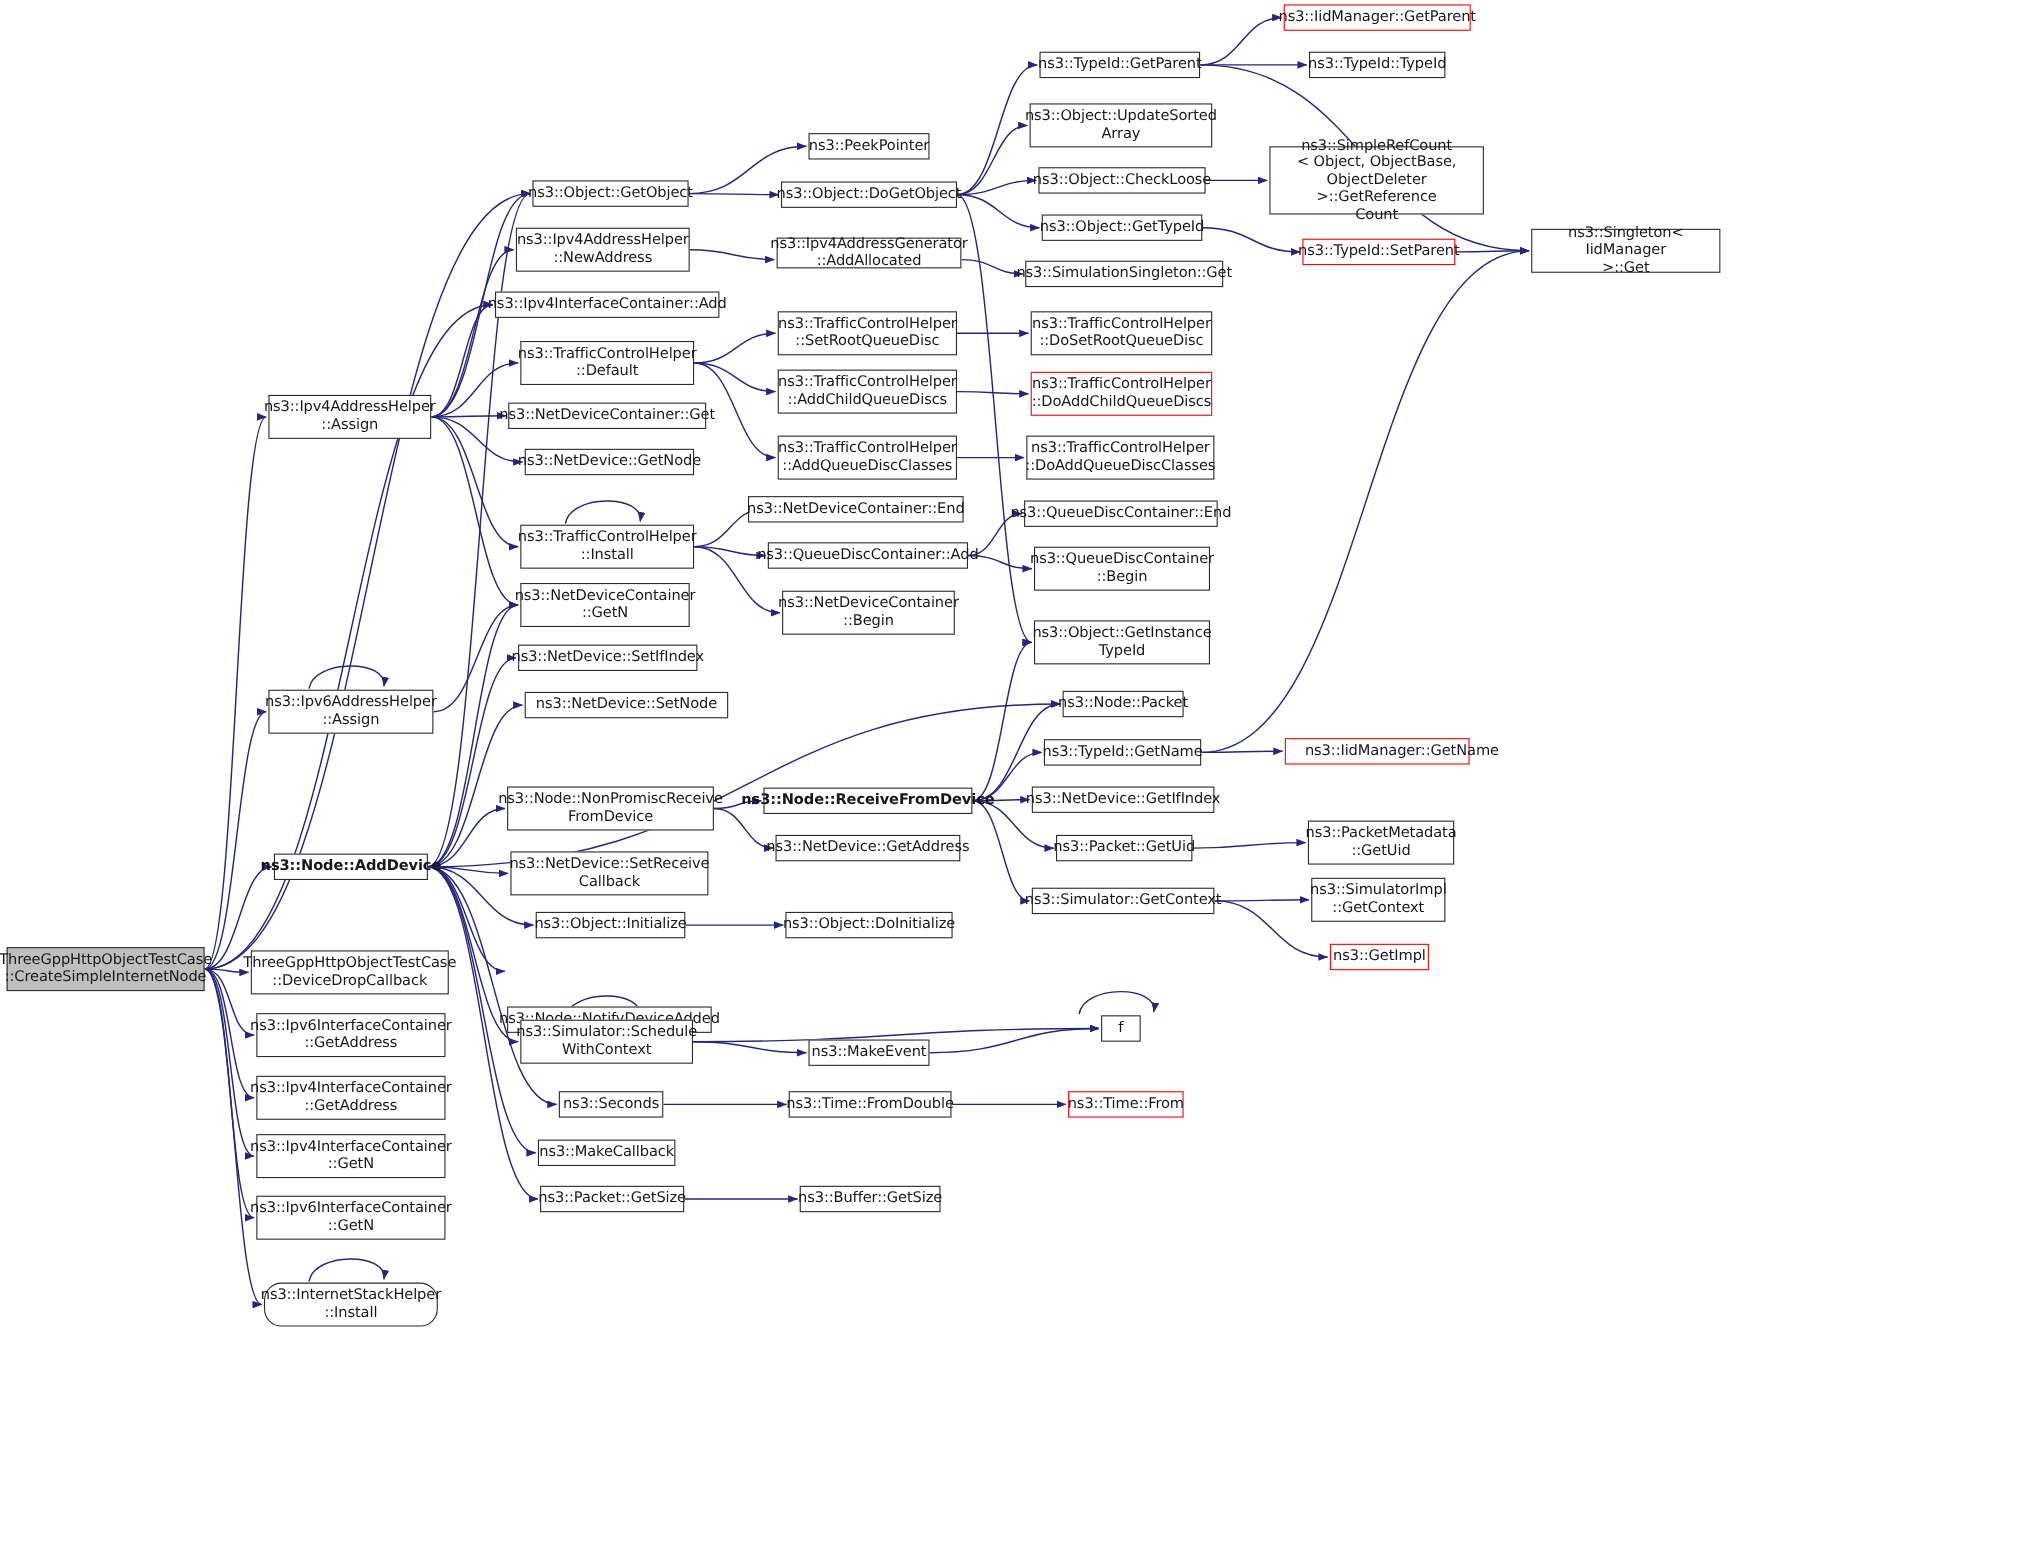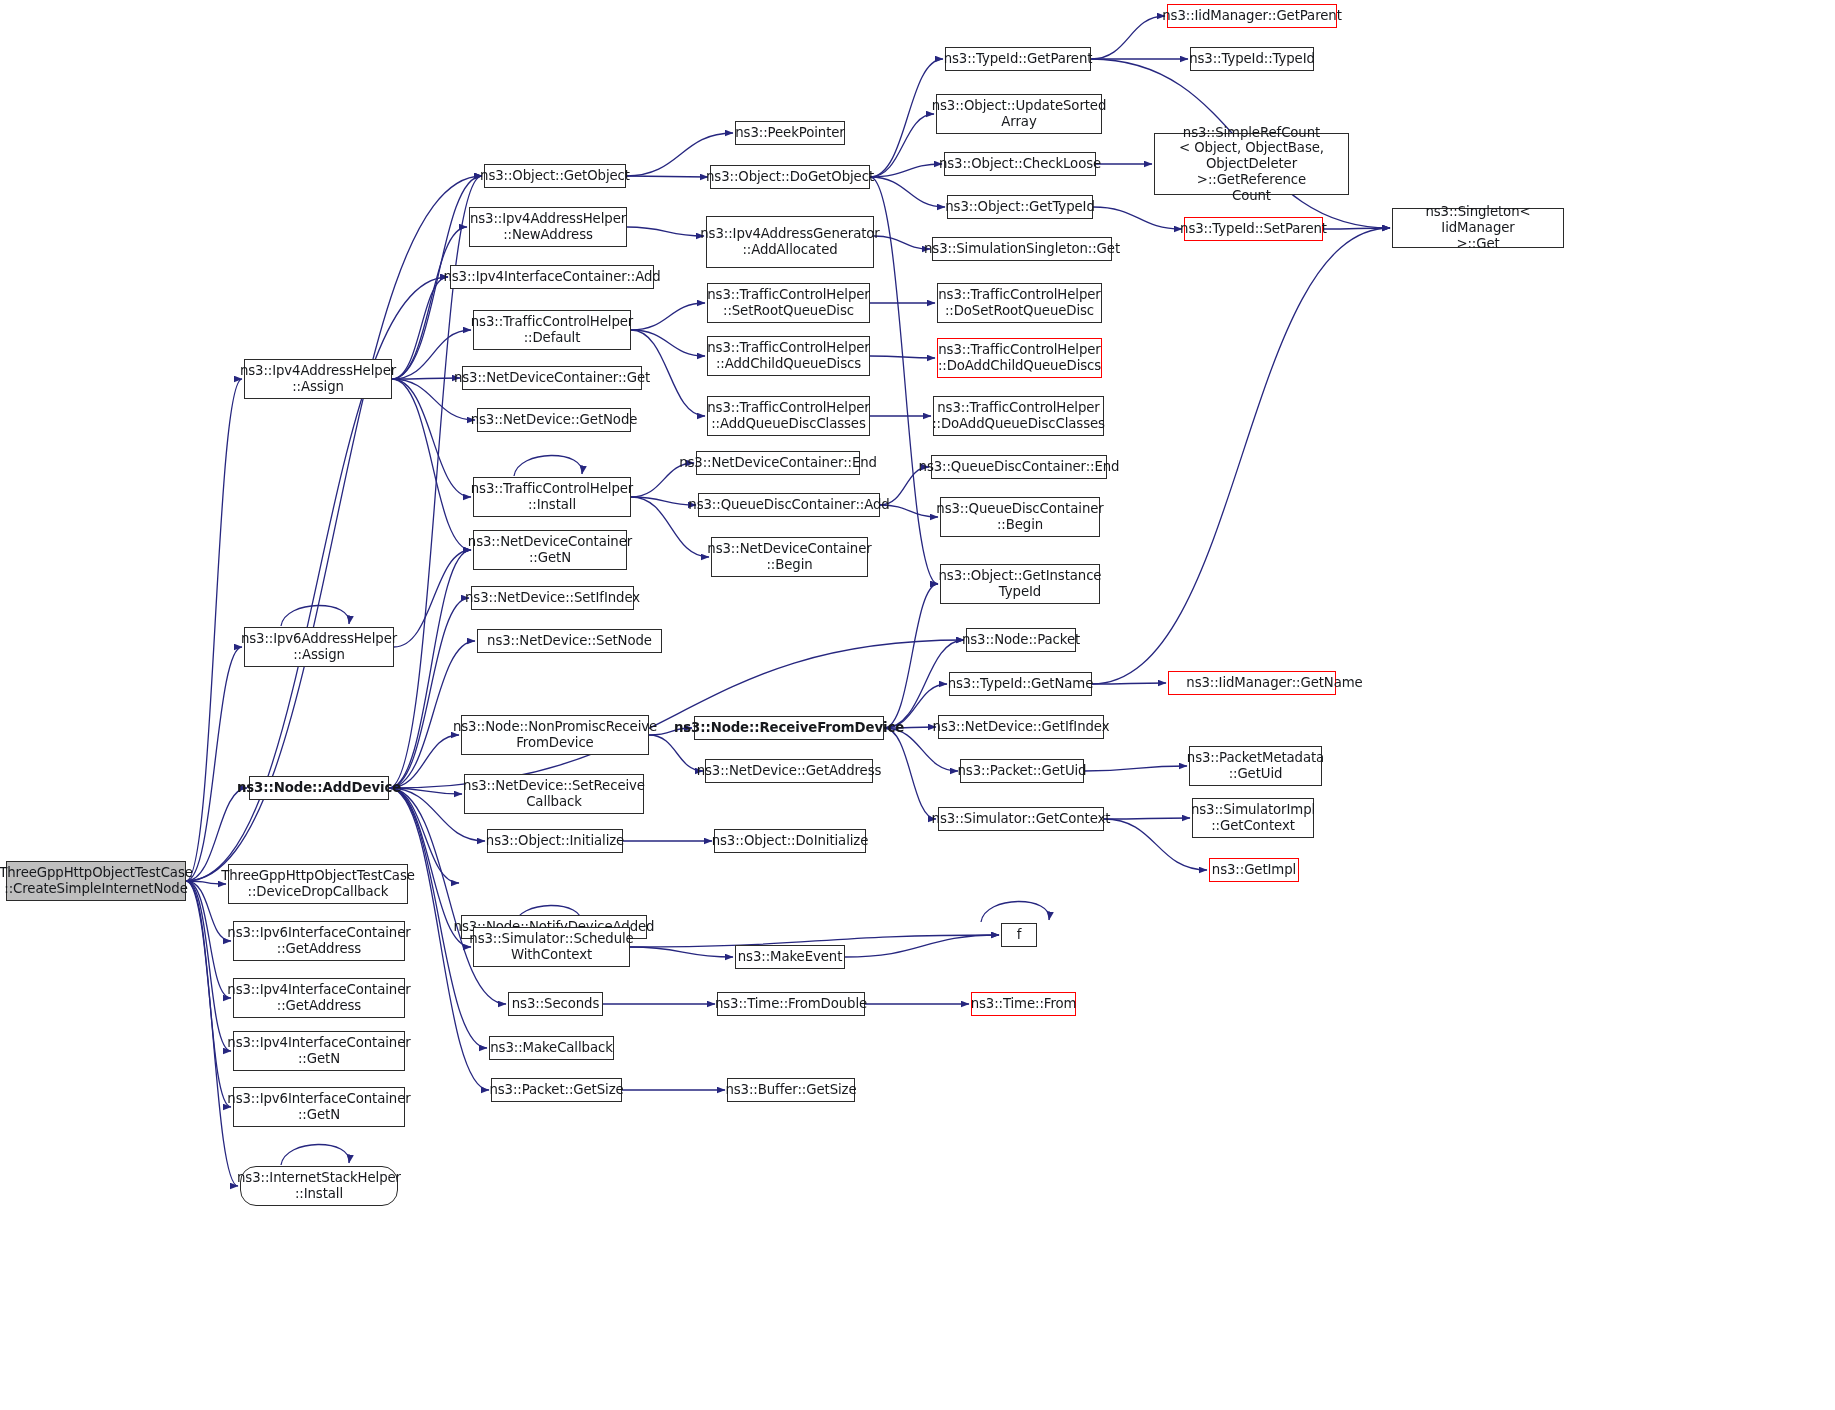--- a/index.html
+++ b/index.html
@@ -185,29 +185,29 @@
 Callback</div>
       <div class="node" style="left: 487px; top: 829px; width: 136px; height: 24px;">ns3::Object::Initialize</div>
       <div class="node" style="left: 461px; top: 915px; width: 186px; height: 24px;">ns3::Node::NotifyDeviceAdded</div>
       <div class="node" style="left: 473px; top: 927px; width: 157px; height: 40px;">ns3::Simulator::Schedule
 WithContext</div>
       <div class="node" style="left: 508px; top: 992px; width: 95px; height: 24px;">ns3::Seconds</div>
       <div class="node" style="left: 489px; top: 1036px; width: 125px; height: 24px;">ns3::MakeCallback</div>
       <div class="node" style="left: 491px; top: 1078px; width: 131px; height: 24px;">ns3::Packet::GetSize</div>
       <div class="node" style="left: 735px; top: 121px; width: 110px; height: 24px;">ns3::PeekPointer</div>
       <div class="node" style="left: 710px; top: 165px; width: 160px; height: 24px;">ns3::Object::DoGetObject</div>
-      <div class="node" style="left: 706px; top: 216px; width: 168px; height: 52px;">ns3::Ipv4AddressGenerator
+      <div class="node" style="left: 706px; top: 216px; width: 168px; height: 28px;">ns3::Ipv4AddressGenerator
 ::AddAllocated</div>
       <div class="node" style="left: 707px; top: 283px; width: 163px; height: 40px;">ns3::TrafficControlHelper
 ::SetRootQueueDisc</div>
       <div class="node" style="left: 707px; top: 336px; width: 163px; height: 40px;">ns3::TrafficControlHelper
 ::AddChildQueueDiscs</div>
       <div class="node" style="left: 707px; top: 396px; width: 163px; height: 40px;">ns3::TrafficControlHelper
 ::AddQueueDiscClasses</div>
-      <div class="node" style="left: 696px; top: 451px; width: 164px; height: 24px; text-align: right;">ns3::NetDeviceContainer::End</div>
+      <div class="node" style="left: 680px; top: 451px; width: 196px; height: 24px; text-align: right;">ns3::NetDeviceContainer::End</div>
       <div class="node" style="left: 698px; top: 493px; width: 182px; height: 24px;">ns3::QueueDiscContainer::Add</div>
       <div class="node" style="left: 711px; top: 537px; width: 157px; height: 40px;">ns3::NetDeviceContainer
 ::Begin</div>
       <div class="node" style="left: 694px; top: 716px; width: 190px; height: 24px; font-weight: bold;">ns3::Node::ReceiveFromDevice</div>
       <div class="node" style="left: 705px; top: 759px; width: 168px; height: 24px;">ns3::NetDevice::GetAddress</div>
       <div class="node" style="left: 714px; top: 829px; width: 152px; height: 24px;">ns3::Object::DoInitialize</div>
       <div class="node" style="left: 735px; top: 945px; width: 110px; height: 24px;">ns3::MakeEvent</div>
       <div class="node" style="left: 717px; top: 992px; width: 148px; height: 24px;">ns3::Time::FromDouble</div>
       <div class="node" style="left: 727px; top: 1078px; width: 128px; height: 24px;">ns3::Buffer::GetSize</div>
       <div class="node" style="left: 945px; top: 47px; width: 146px; height: 24px;">ns3::TypeId::GetParent</div>

